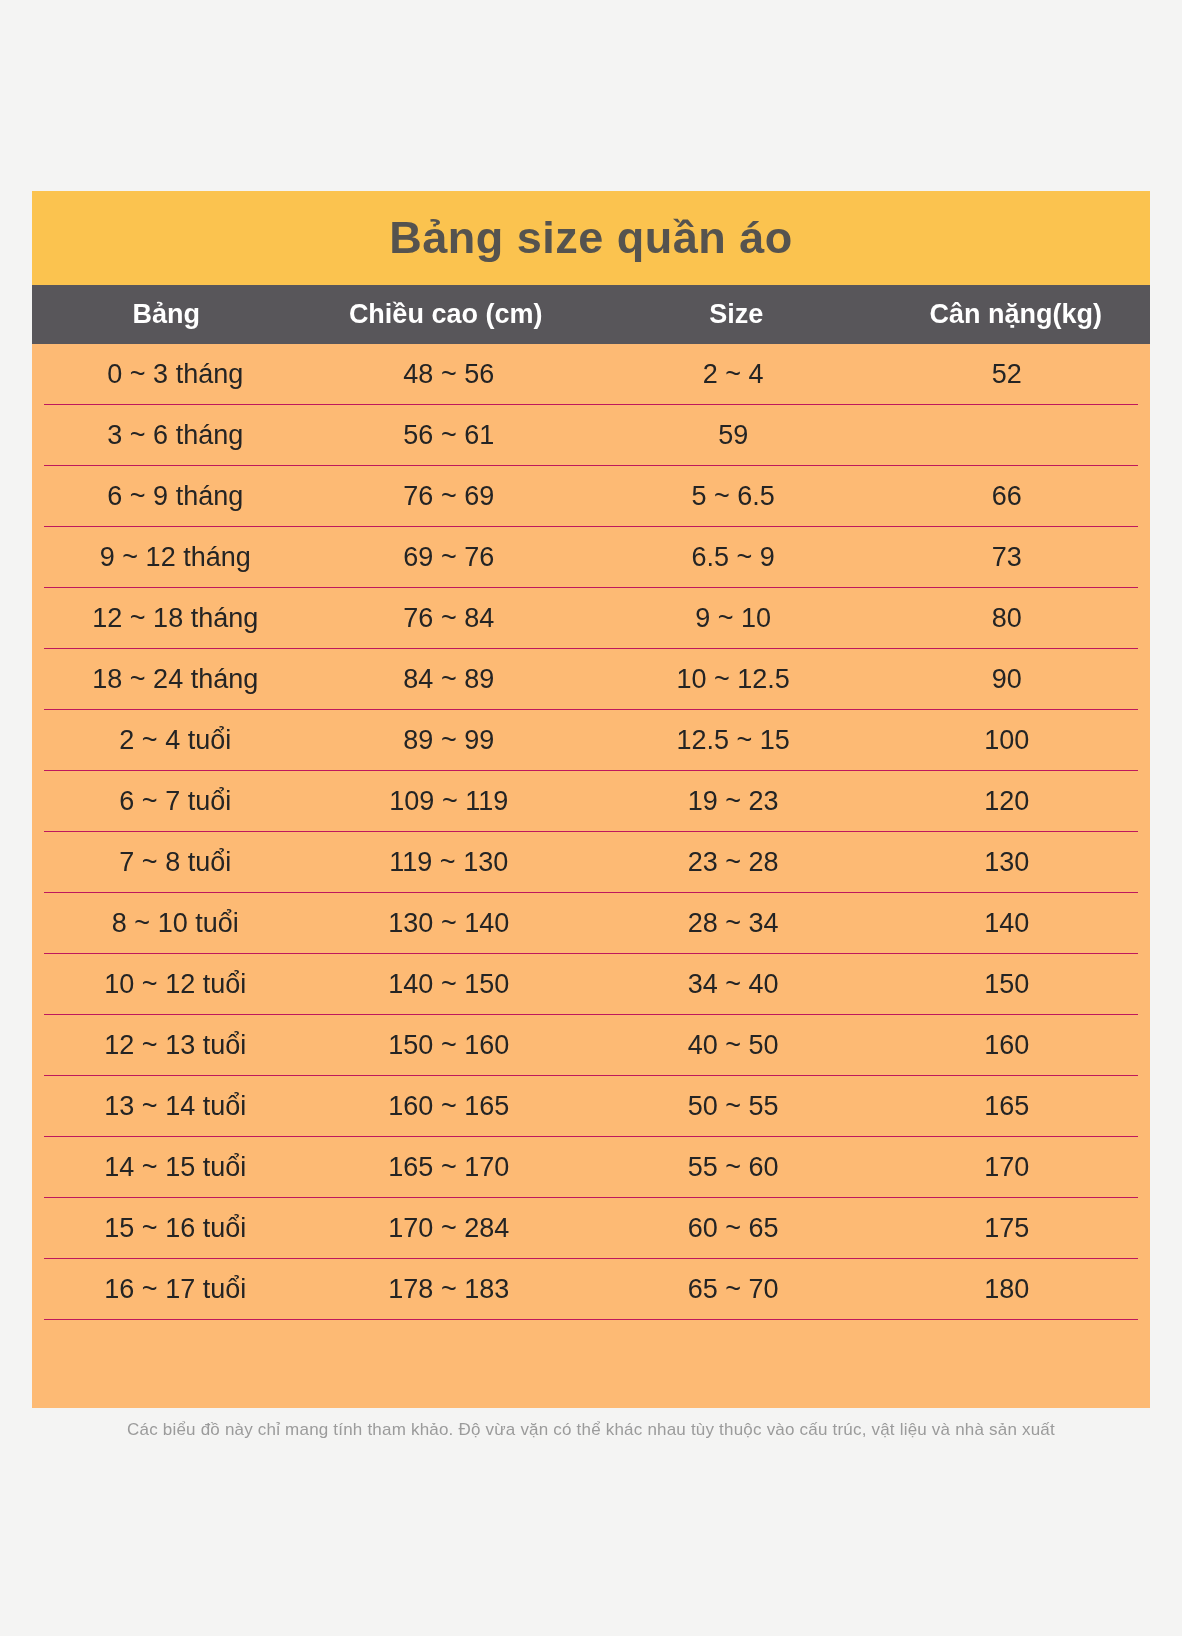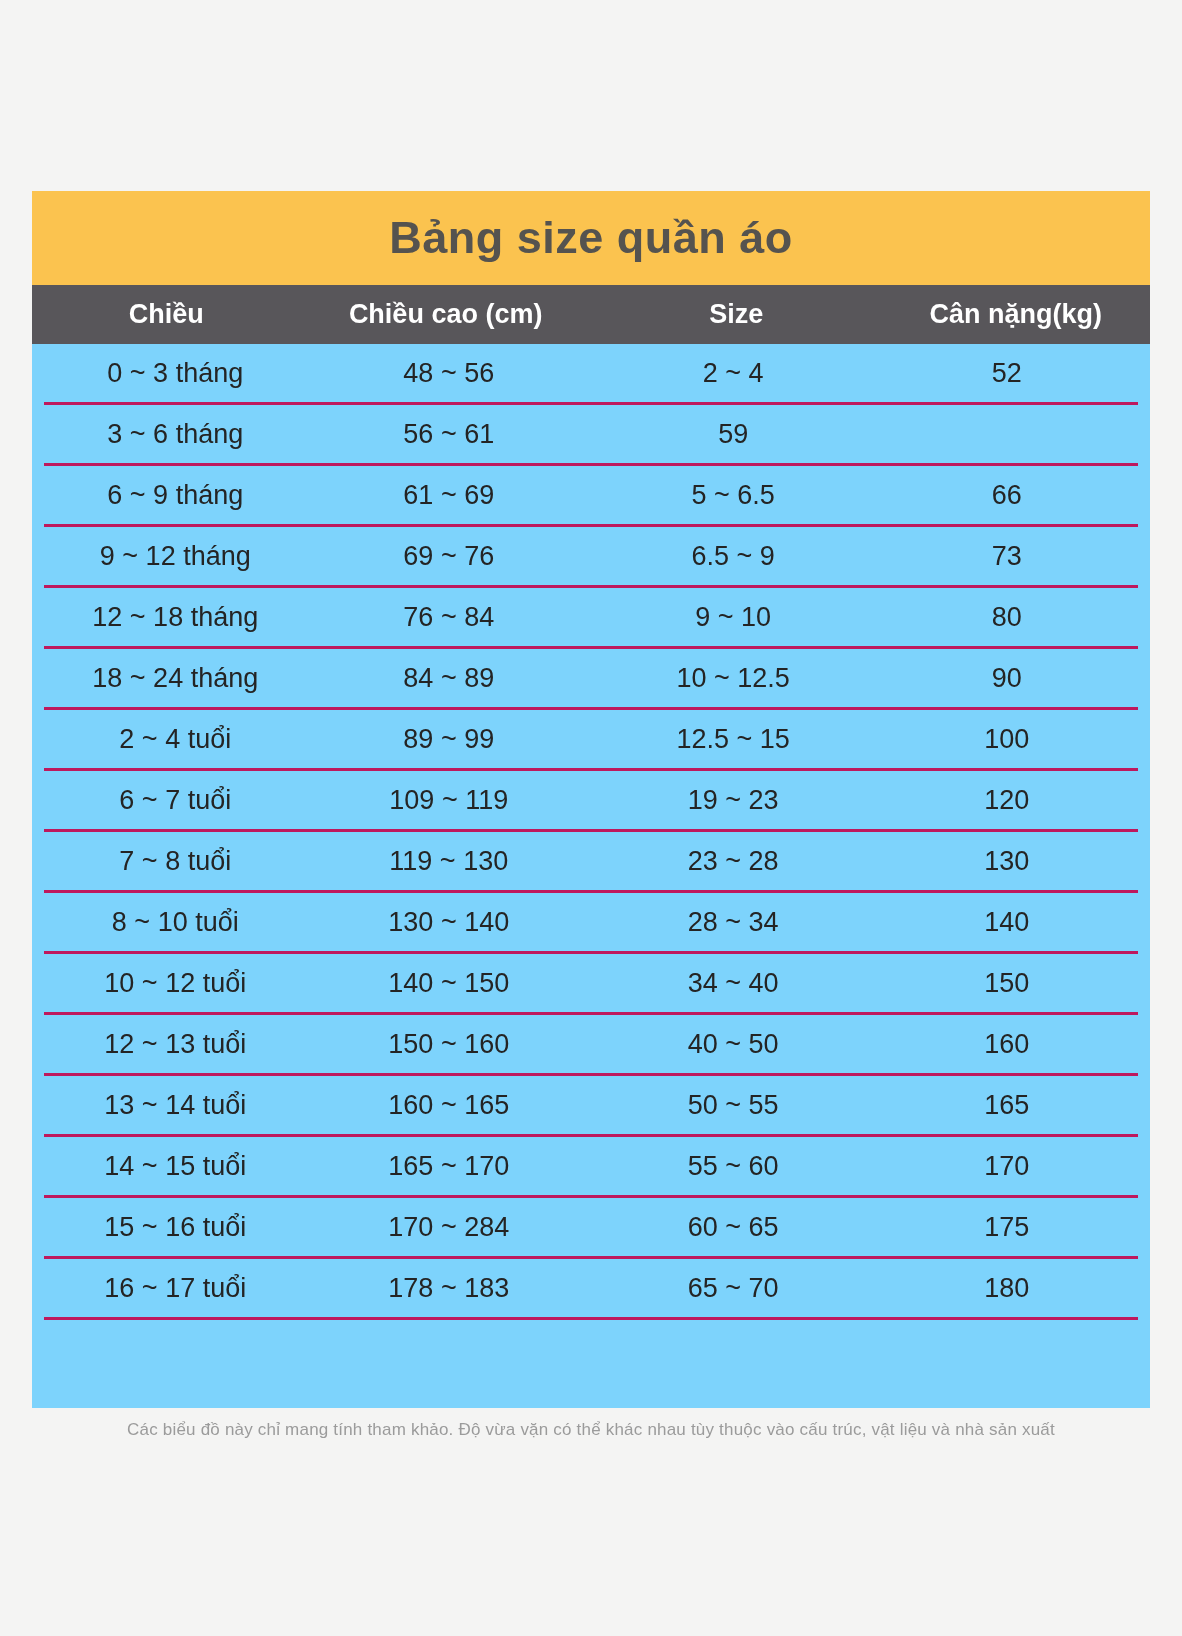--- a/index.html
+++ b/index.html
@@ -5,21 +5,21 @@
   * { margin: 0; padding: 0; box-sizing: border-box; }
   html, body {
     width: 1182px;
     height: 1636px;
     background: #f4f4f3;
     font-family: "Liberation Sans", "DejaVu Sans", sans-serif;
     overflow: hidden;
   }
   .card {
     margin: 191px 32px 0 32px;
-    background: #7dd3fc;
+    background: #fdba74;
     padding-bottom: 88px;
   }
   .title-band {
     height: 94px;
     background: #fbc34f;
     display: flex;
     align-items: center;
     justify-content: center;
   }
   .title-band h1 {
@@ -42,21 +42,21 @@
     text-align: center;
   }
   .tbody {
     padding: 0 12px;
   }
   .trow {
     height: 61px;
     display: grid;
     grid-template-columns: 24% 26% 26% 24%;
     align-items: center;
-    border-bottom: 3px solid #be185d;
+    border-bottom: 1px solid #be185d;
   }
   .trow .tcell {
     color: #242424;
     font-size: 27px;
     text-align: center;
     white-space: nowrap;
   }
   .disclaimer {
     margin-top: 12px;
     text-align: center;
@@ -68,21 +68,21 @@
 </head>
 <body>
 
 <div class="card">
 
   <div class="title-band">
     <h1>Bảng size quần áo</h1>
   </div>
 
   <div class="header-row">
-    <div class="hcell">Chiều</div>
+    <div class="hcell">Bảng</div>
     <div class="hcell">Chiều cao (cm)</div>
     <div class="hcell">Size</div>
     <div class="hcell">Cân nặng(kg)</div>
   </div>
 
   <div class="tbody">
 
     <div class="trow">
       <div class="tcell">0 ~ 3 tháng</div>
       <div class="tcell">48 ~ 56</div>
@@ -91,21 +91,21 @@
     </div>
 
     <div class="trow">
       <div class="tcell">3 ~ 6 tháng</div>
       <div class="tcell">56 ~ 61</div>
       <div class="tcell">59</div>
     </div>
 
     <div class="trow">
       <div class="tcell">6 ~ 9 tháng</div>
-      <div class="tcell">61 ~ 69</div>
+      <div class="tcell">76 ~ 69</div>
       <div class="tcell">5 ~ 6.5</div>
       <div class="tcell">66</div>
     </div>
 
     <div class="trow">
       <div class="tcell">9 ~ 12 tháng</div>
       <div class="tcell">69 ~ 76</div>
       <div class="tcell">6.5 ~ 9</div>
       <div class="tcell">73</div>
     </div>

